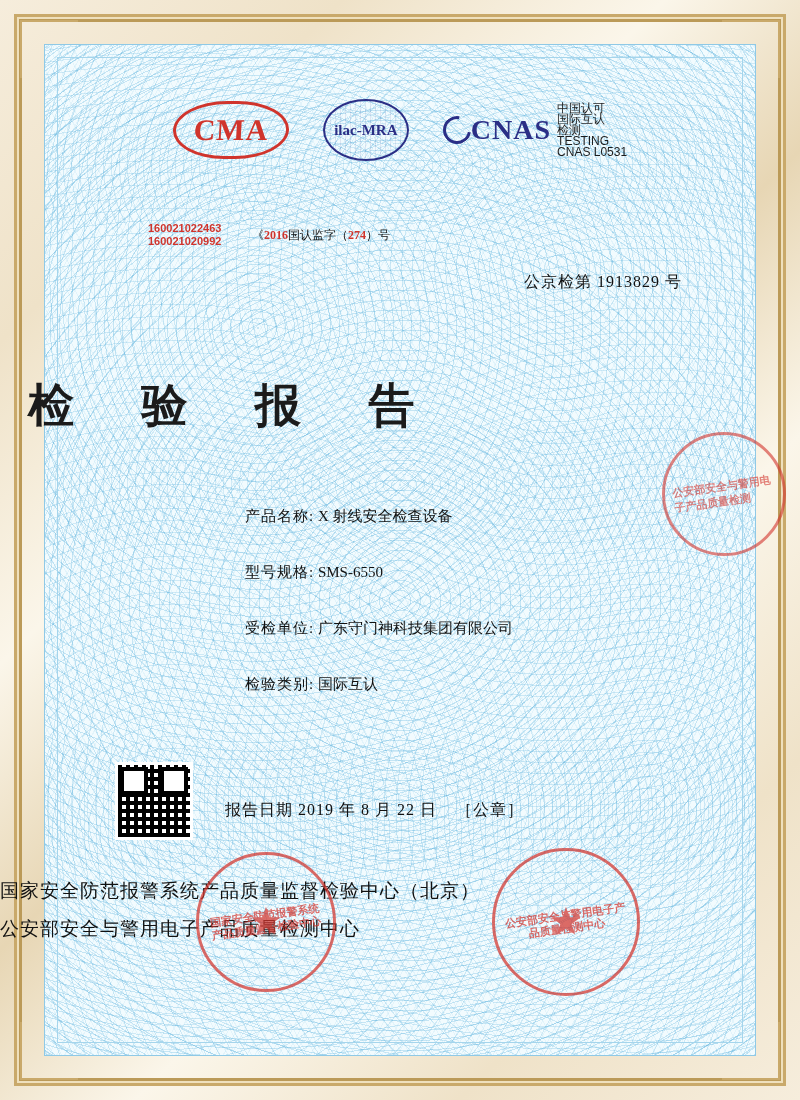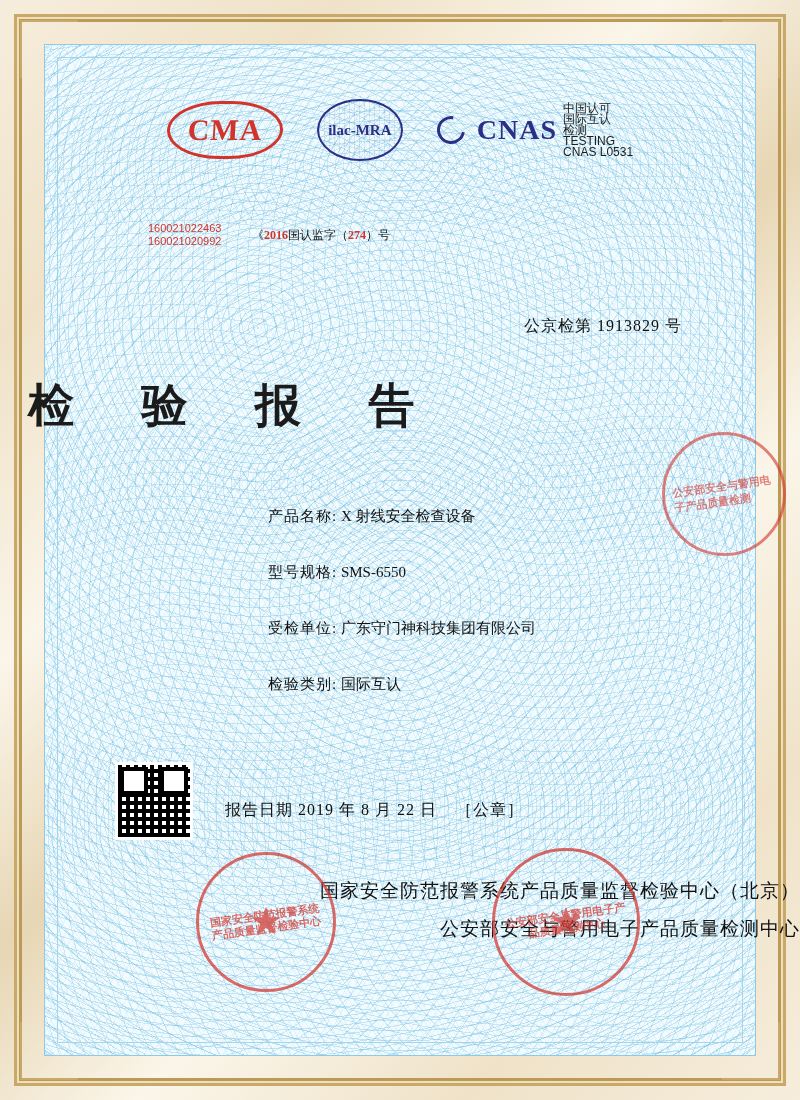--- a/index.html
+++ b/index.html
@@ -77,52 +77,52 @@
   }
   .ilac{
     width:82px;height:58px;border:2px solid #2b2f86;border-radius:50%;
     color:#2b2f86;font-weight:bold;font-size:15px;
     display:flex;align-items:center;justify-content:center;
     background:repeating-linear-gradient(90deg, rgba(43,47,134,.10) 0 1px, transparent 1px 5px);
   }
   .cnas-wrap{display:flex;align-items:center;gap:6px;}
   .cnas{
     color:#2b2f86;font-weight:bold;font-size:28px;letter-spacing:1px;
-    position:relative;padding-left:40px;
+    position:relative;padding-left:28px;
   }
   .cnas::before{
     content:"";position:absolute;left:0;top:2px;width:22px;height:22px;
     border:3px solid #2b2f86;border-radius:50%;border-right-color:transparent;
     transform:rotate(-35deg);
   }
   .cnas-text{
     font-family:"Liberation Sans",sans-serif;color:#1c1c1c;font-size:12px;line-height:11px;
   }
 
   .cert-nums{
     position:absolute;left:148px;top:222px;
-    color:#d0342c;font-family:"Liberation Sans",sans-serif;font-size:11px;line-height:13px;font-weight:normal;text-align:center;
+    color:#d0342c;font-family:"Liberation Sans",sans-serif;font-size:11px;line-height:13px;font-weight:bold;text-align:center;
   }
   .guoren{
     position:absolute;left:252px;top:227px;color:#111;font-size:12px;
   }
   .guoren b{color:#d0342c;}
 
   .report-no{
-    position:absolute;right:118px;top:272px;font-size:16px;color:#111;letter-spacing:1px;margin-top:44px;
+    position:absolute;right:118px;top:272px;font-size:16px;color:#111;letter-spacing:1px;
   }
 
   .title{
     position:absolute;left:0;right:0;top:375px;text-align:left;
     font-size:46px;letter-spacing:28px;color:#1b1b1b;font-weight:bold;
     text-indent:28px;
   }
 
   .fields{
-    position:absolute;left:268px;top:488px;color:#111;font-size:15px;line-height:56px;
+    position:absolute;left:245px;top:488px;color:#111;font-size:15px;line-height:56px;
   }
   .field-label{letter-spacing:1px;}
 
   .qr{
     position:absolute;left:115px;top:762px;width:72px;height:72px;
     background:
       repeating-linear-gradient(90deg,#000 0 4px,#fff 4px 8px),
       repeating-linear-gradient(0deg,#000 0 4px,#fff 4px 8px);
     background-blend-mode:multiply;
     border:3px solid #fff;
@@ -132,21 +132,21 @@
   }
   .qr::before{left:2px;top:2px;}
   .qr::after{right:2px;top:2px;}
 
   .date-line{
     position:absolute;left:225px;top:800px;font-size:16px;color:#111;letter-spacing:1px;
   }
   .date-line .seal-note{margin-left:14px;}
 
   .org{
-    position:absolute;left:0;right:0;top:872px;text-align:right;
+    position:absolute;left:0;right:0;top:872px;text-align:left;
     font-size:19px;color:#111;line-height:38px;letter-spacing:1px;
   }
 
   
   .seal{
     position:absolute;border:3px solid #d3342d;border-radius:50%;
     color:#d3342d;opacity:.72;
     display:flex;align-items:center;justify-content:center;text-align:center;
     font-size:11px;line-height:13px;font-weight:bold;
   }

